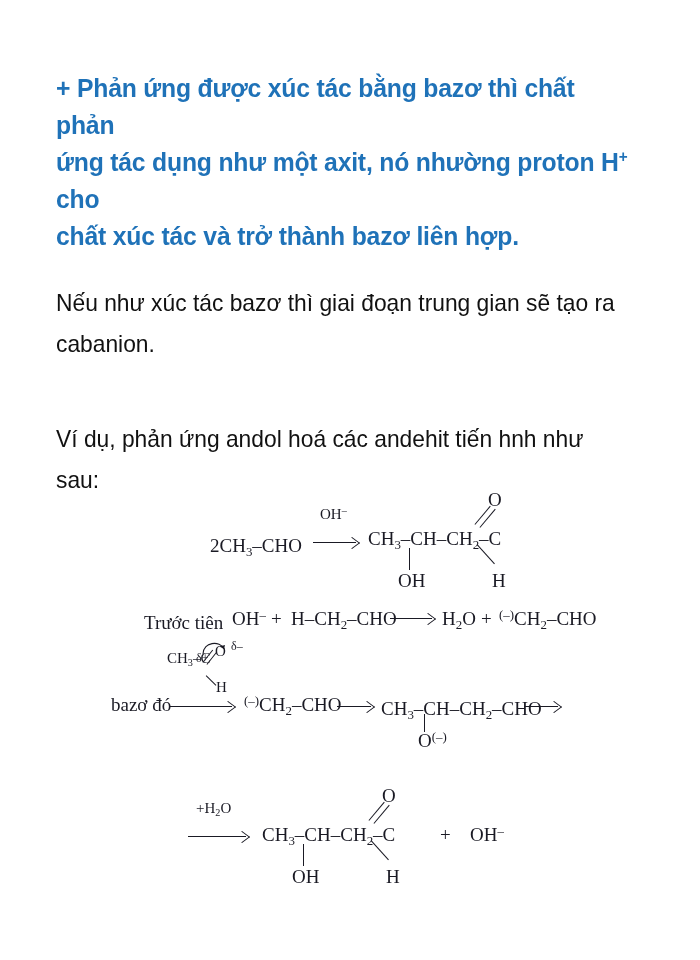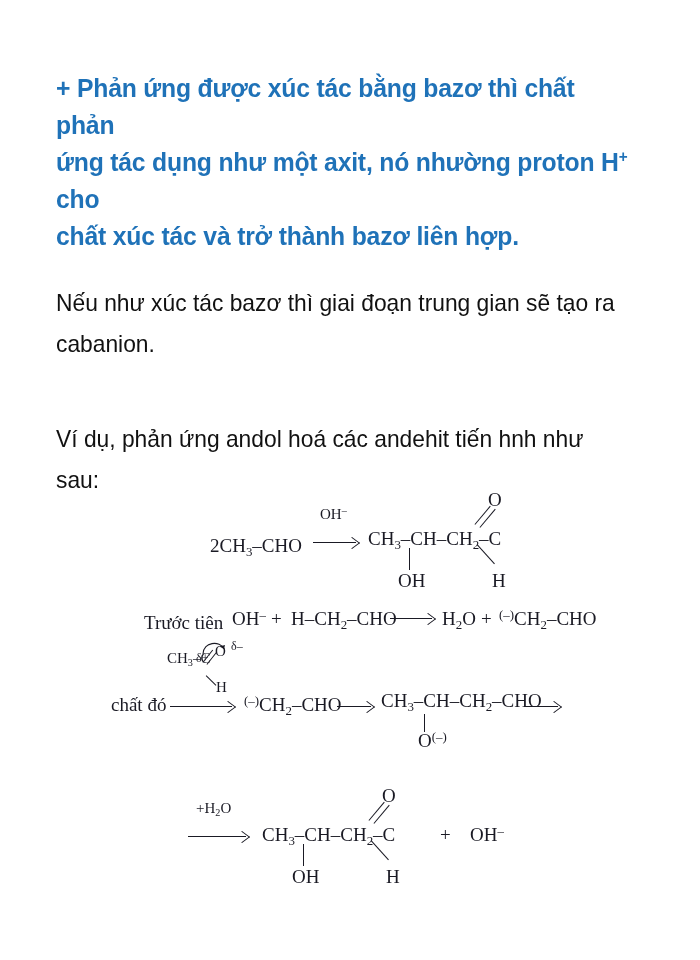--- a/index.html
+++ b/index.html
@@ -197,29 +197,29 @@
 
     <span class="bond diag" style="left:203px; top:24px; width:16px; transform:rotate(-52deg);"></span>
     <span class="bond diag" style="left:207px; top:26px; width:16px; transform:rotate(-52deg);"></span>
 
     <span class="tok sm" style="left:215px; top:5px;">O</span>
     <span class="tok xs" style="left:231px; top:1px;">δ–</span>
 
     <span class="bond diag" style="left:206px; top:37px; width:14px; transform:rotate(45deg);"></span>
     <span class="tok sm" style="left:216px; top:41px;">H</span>
 
-    <span class="tok" style="left:111px; top:56px;">chất đó</span>
+    <span class="tok" style="left:111px; top:56px;">bazơ đó</span>
 
     <span class="arrow" style="left:170px; top:68px; width:62px;"></span>
 
     <span class="tok" style="left:244px; top:56px;"><sup>(–)</sup><span>CH</span><sub>2</sub><span>–CHO</span></span>
 
     <span class="arrow" style="left:337px; top:68px; width:34px;"></span>
 
-    <span class="tok" style="left:381px; top:52px;"><span>CH</span><sub>3</sub><span>–CH–CH</span><sub>2</sub><span>–CHO</span></span>
+    <span class="tok" style="left:381px; top:60px;"><span>CH</span><sub>3</sub><span>–CH–CH</span><sub>2</sub><span>–CHO</span></span>
 
     <span class="bond v" style="left:424px; top:76px; height:18px;"></span>
     <span class="tok" style="left:418px; top:92px;"><span>O</span><sup>(–)</sup></span>
 
     <span class="arrow" style="left:524px; top:68px; width:34px;"></span>
   </div>
 
   <div class="row" style="height:130px; margin-top:44px;">
 
     <span class="tok sm" style="left:196px; top:-2px;"><span>+H</span><sub>2</sub><span>O</span></span>

